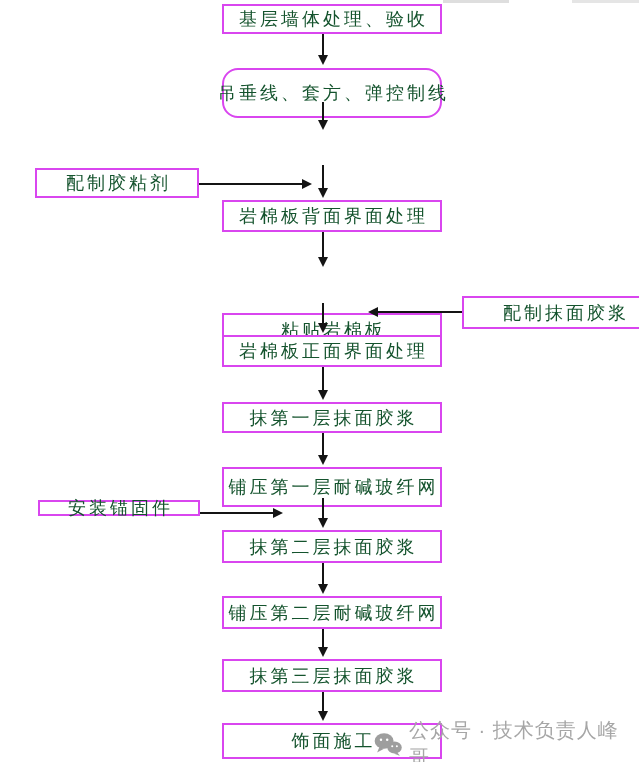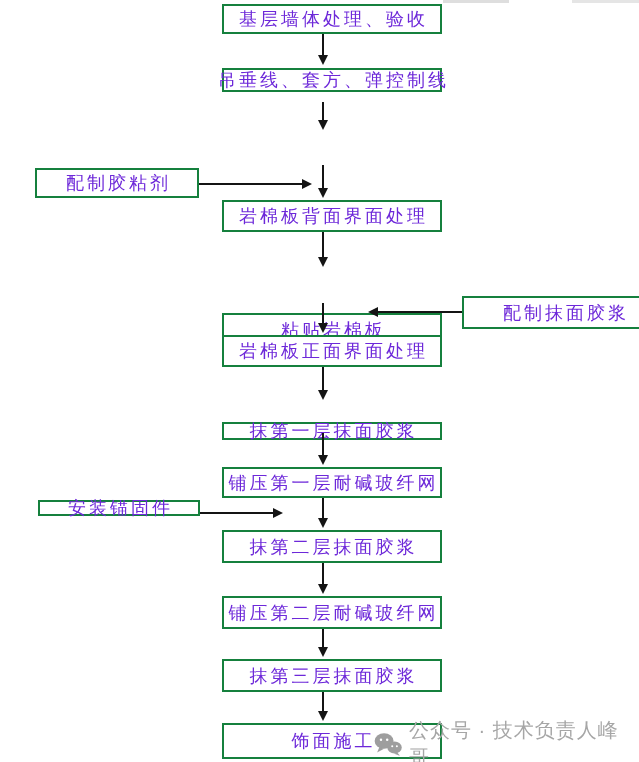--- a/index.html
+++ b/index.html
@@ -10,28 +10,28 @@
   }
   .canvas {
     position: relative;
     width: 639px; height: 762px;
     background: #ffffff;
     overflow: hidden;
   }
   .box {
     position: absolute;
     box-sizing: border-box;
-    border: 2px solid #15803d;
+    border: 2px solid #d946ef;
     background: #ffffff;
     display: flex;
     align-items: center;
     justify-content: center;
     font-size: 18px;
     letter-spacing: 3px;
-    color: #6d28d9;
+    color: #14532d;
     white-space: nowrap;
     text-indent: 3px; 
   }
   .main-box { left: 222px; width: 220px; }
   .arrow-down {
     position: absolute;
     width: 2px;
     background: #141414;
     left: 322px;
   }
@@ -92,36 +92,36 @@
 <body>
 
 <div class="canvas">
 
   <div class="scan-artifact" style="left:443px;top:0;width:66px;height:3px;"></div>
   <div class="scan-artifact" style="left:572px;top:0;width:67px;height:3px;opacity:.8;"></div>
 
   <div class="box main-box" style="top:4px;height:30px;">
       <span>基层墙体处理、验收</span>
     </div>
-  <div class="box main-box" style="top:68px;height:24px;">
+  <div class="box main-box" style="top:68px;height:50px;border-radius:16px;">
       <span>吊垂线、套方、弹控制线</span>
     </div>
   <div class="box main-box" style="top:200px;height:32px;">
       <span>岩棉板背面界面处理</span>
     </div>
   <div class="box main-box" style="top:269px;height:34px;margin-top:44px;">
       <span>粘贴岩棉板</span>
     </div>
   <div class="box main-box" style="top:335px;height:32px;">
       <span>岩棉板正面界面处理</span>
     </div>
-  <div class="box main-box" style="top:422px;height:18px;text-align:center;">
+  <div class="box main-box" style="top:402px;height:31px;text-align:center;">
       <span>抹第一层抹面胶浆</span>
     </div>
-  <div class="box main-box" style="top:467px;height:31px;">
+  <div class="box main-box" style="top:467px;height:40px;">
       <span>铺压第一层耐碱玻纤网</span>
     </div>
   <div class="box main-box" style="top:530px;height:33px;">
       <span>抹第二层抹面胶浆</span>
     </div>
   <div class="box main-box" style="top:596px;height:33px;">
       <span>铺压第二层耐碱玻纤网</span>
     </div>
   <div class="box main-box" style="top:659px;height:33px;">
       <span>抹第三层抹面胶浆</span>

